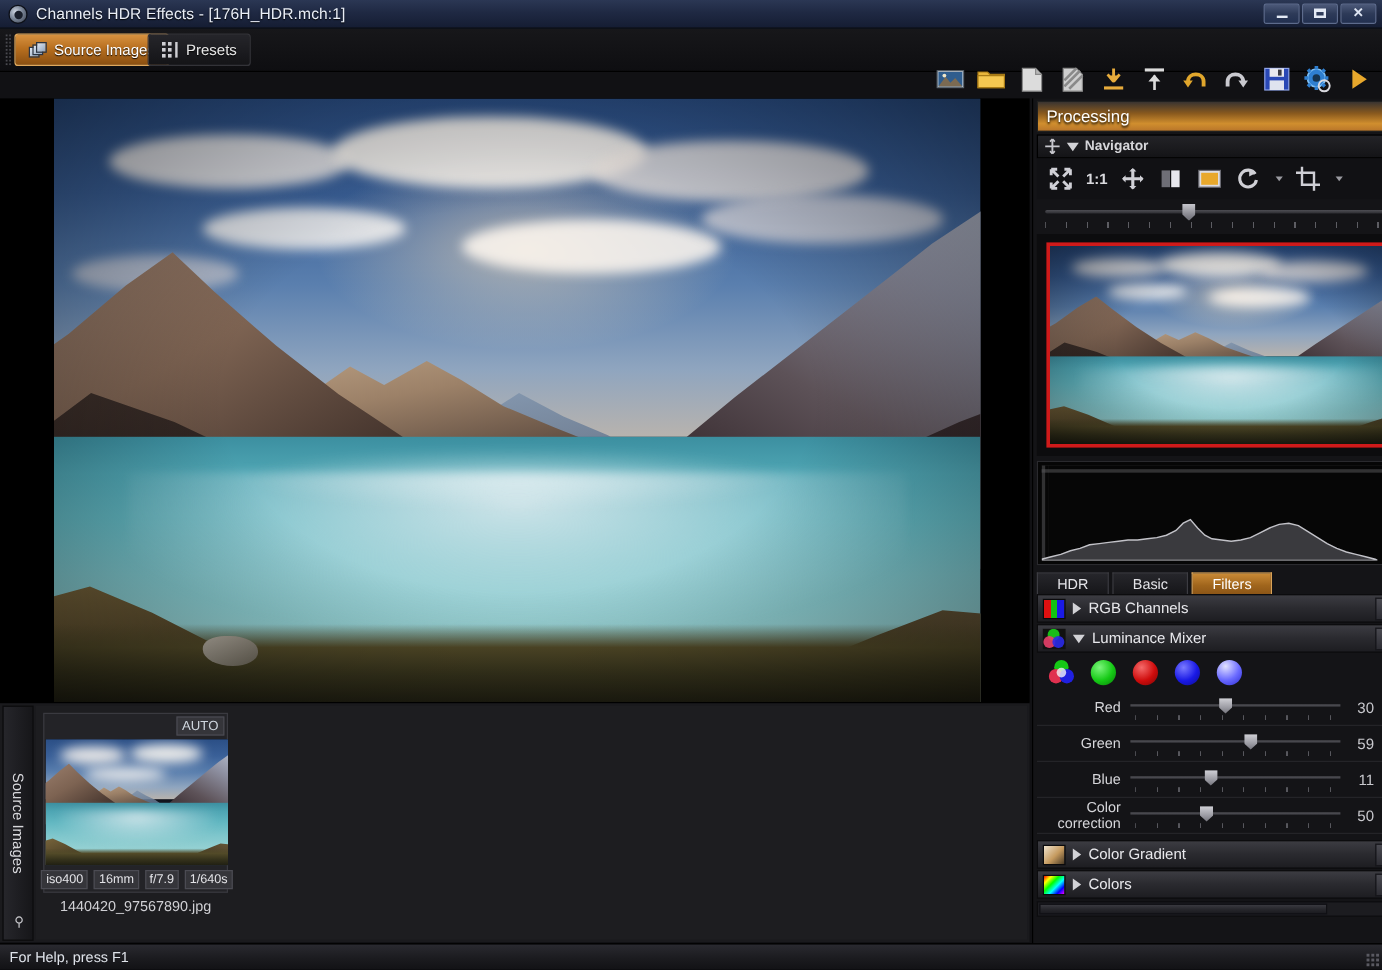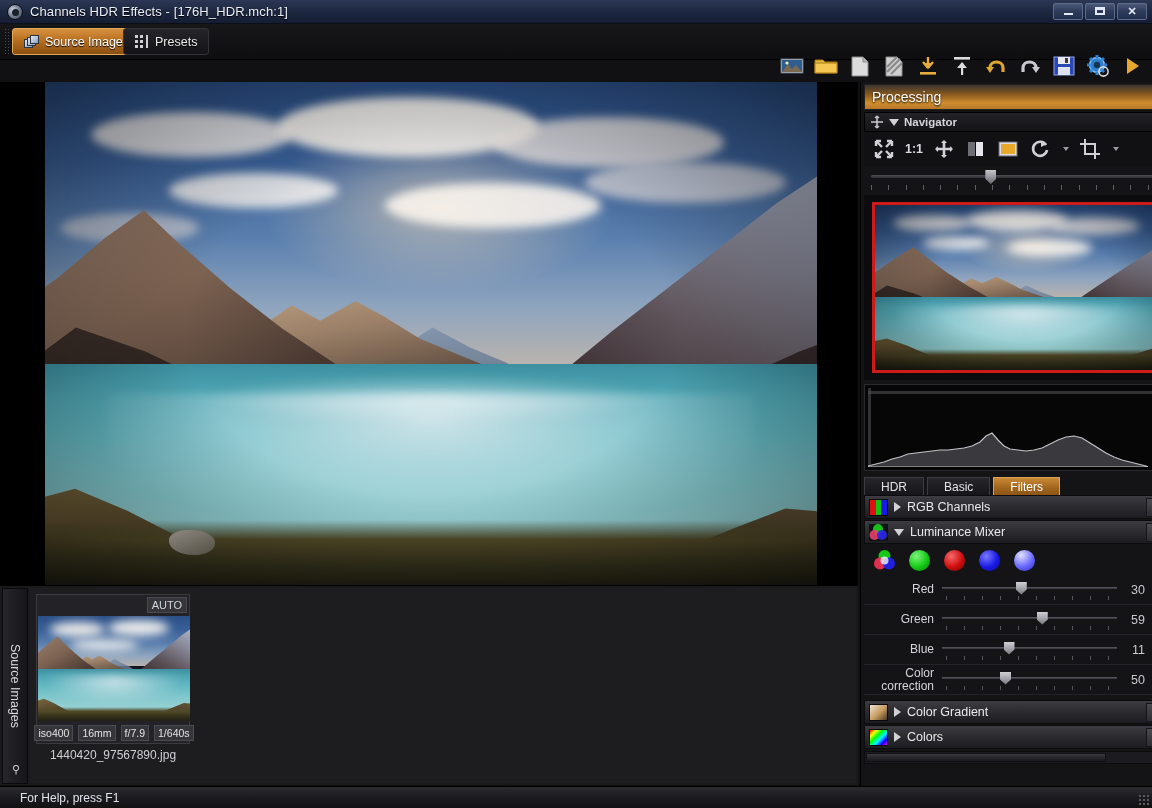--- a/index.html
+++ b/index.html
@@ -273,21 +273,21 @@
   .thumb-name {
     position: absolute; left: 6px; top: 160px; width: 154px;
     text-align: center; font-size: 12px; color: #d0d0d4;
   }
 
   
   .statusbar {
     position: absolute; left: 0; bottom: 0; width: 1152px; height: 22px;
     background: linear-gradient(180deg,#2a2a30 0%, #1b1b1f 55%, #121215 100%);
     border-top: 1px solid #000;
-    display: flex; align-items: center; padding-left: 20px;
+    display: flex; align-items: center; padding-left: 8px;
   }
   .statusbar span { font-size: 12px; color: #dfe3ea; }
   .resize-grip {
     position:absolute; right:2px; bottom:2px; width:12px; height:12px;
     background-image: radial-gradient(#5a5a62 40%, transparent 41%);
     background-size: 4px 4px;
   }
 
   
   .rightpanel {

